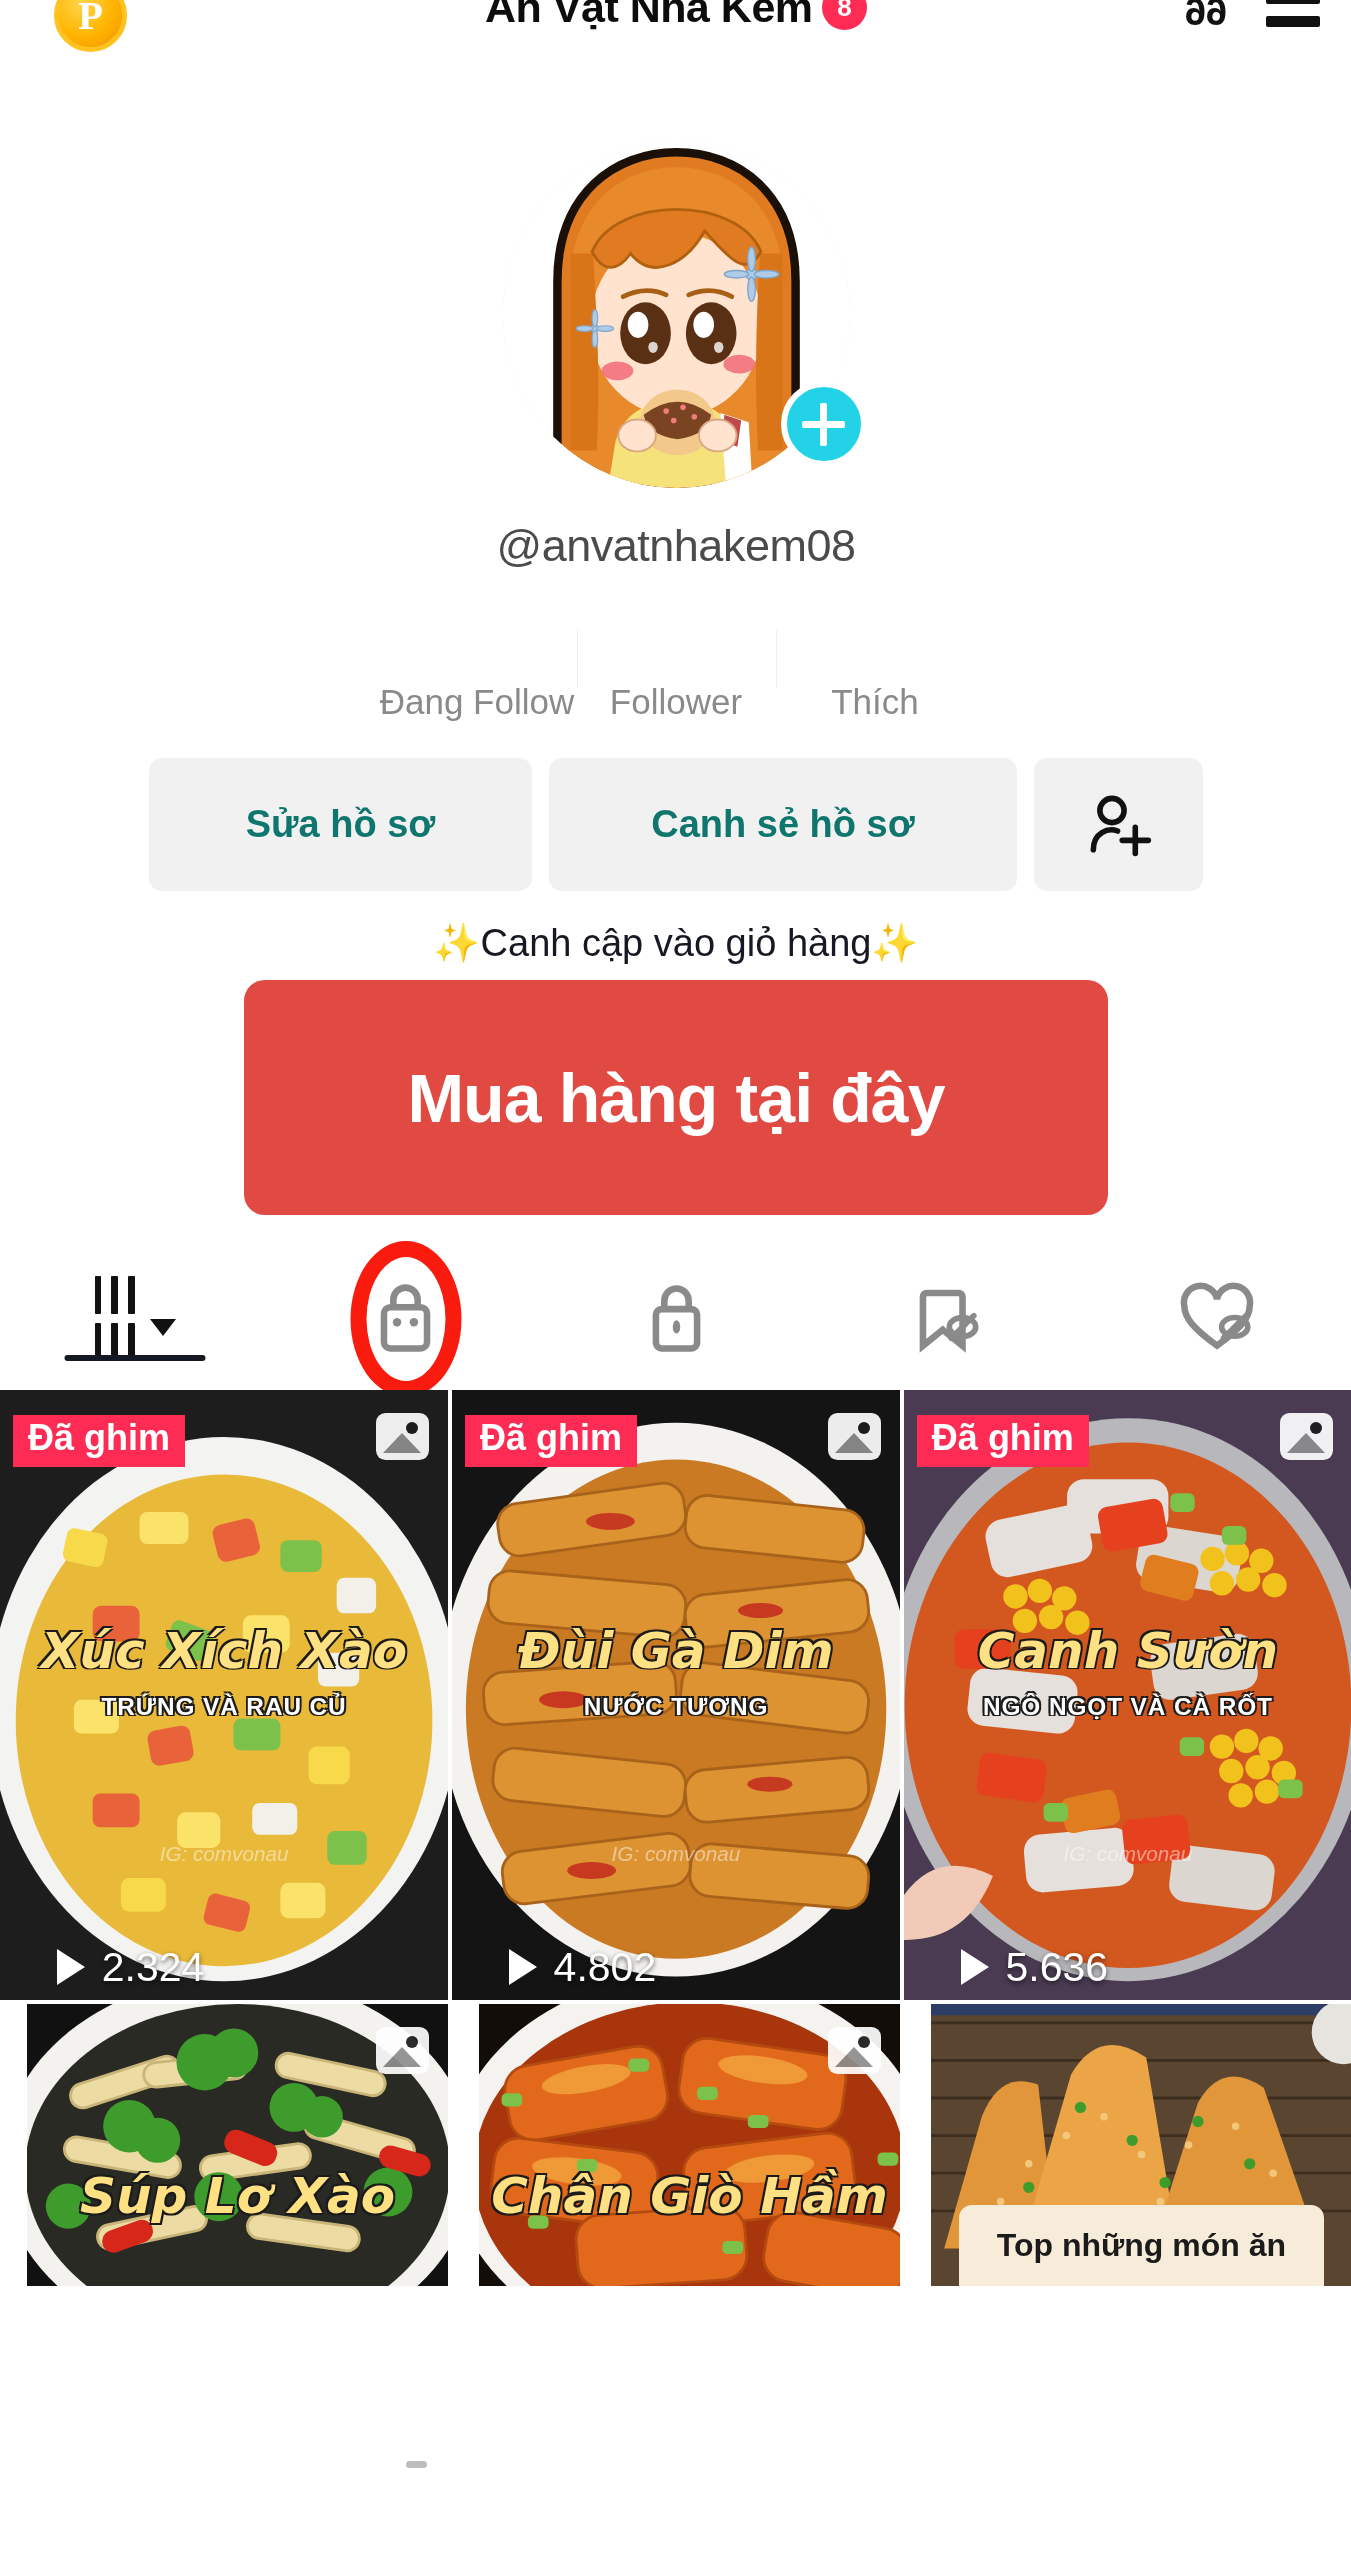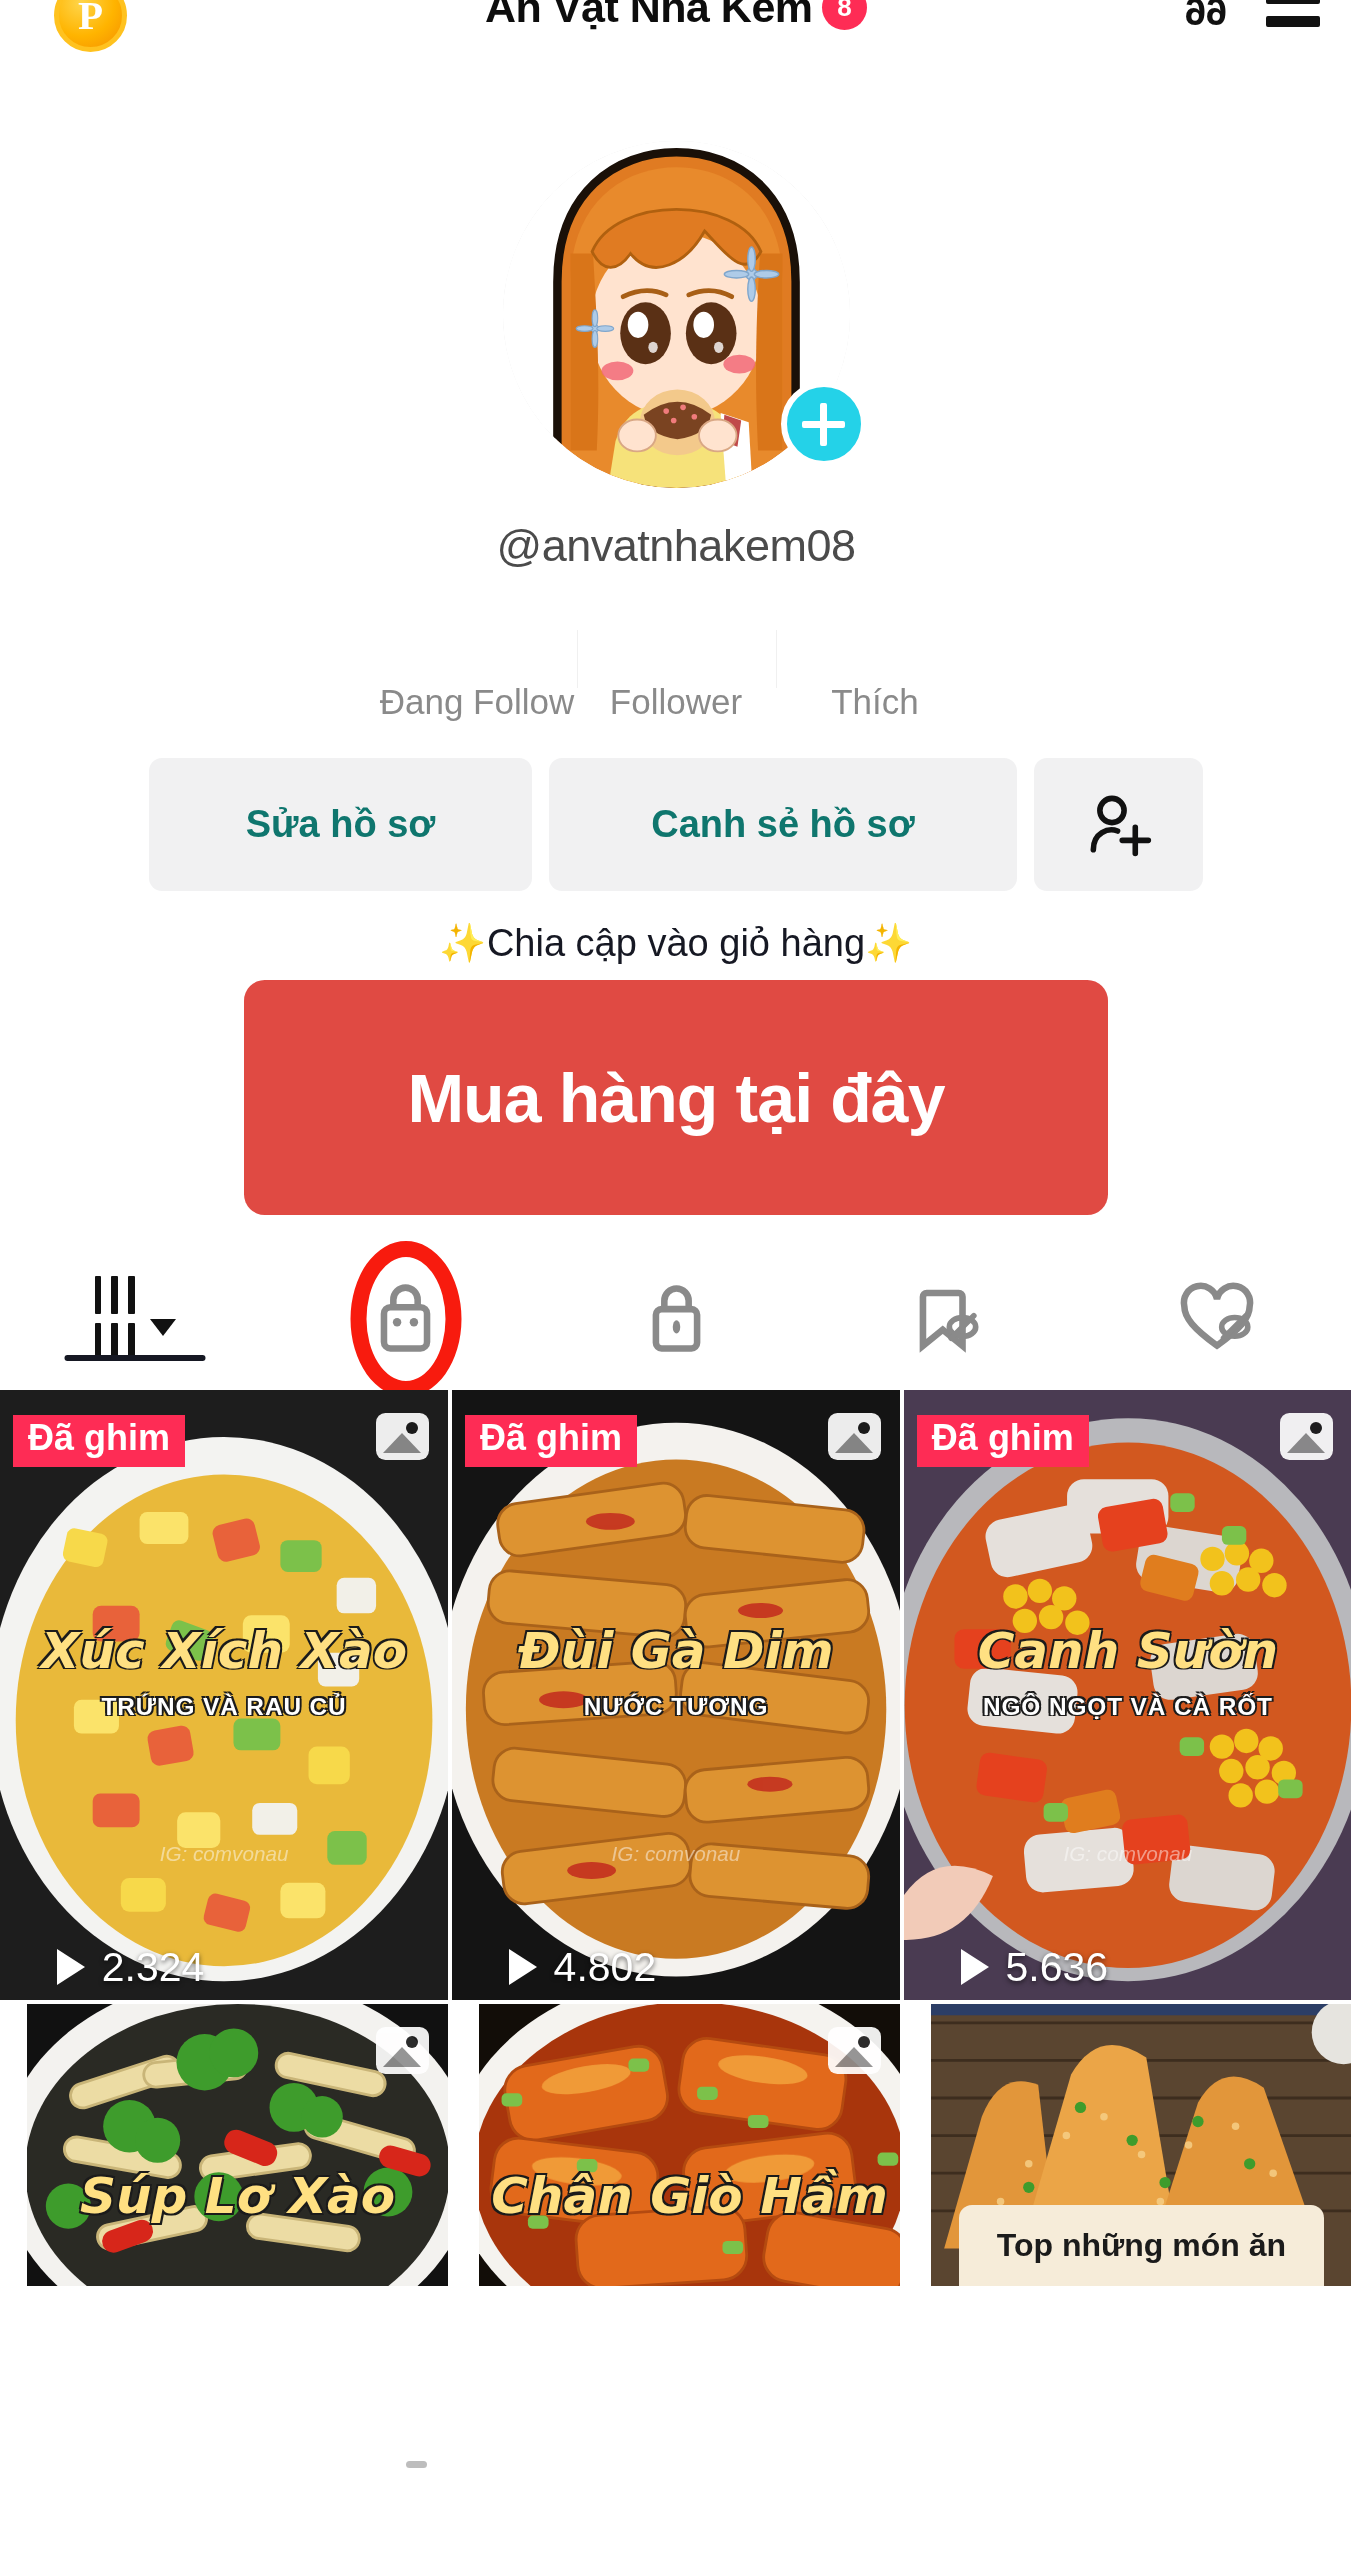--- a/index.html
+++ b/index.html
@@ -305,21 +305,21 @@
     <div class="btn btn-icon">
       <svg width="69" height="69" viewBox="0 0 74 74" aria-hidden="true">
         <circle cx="30" cy="22" r="13" fill="none" stroke="#111" stroke-width="6"></circle>
         <path d="M10 64 C10 46 26 40 36 44" fill="none" stroke="#111" stroke-width="6" stroke-linecap="round"></path>
         <path d="M55 40 L55 68 M41 54 L69 54" stroke="#111" stroke-width="6" stroke-linecap="round"></path>
       </svg>
     </div>
   </div>
 
   <div class="bio">
-    <span class="spark">✨</span><span>Chia cập vào giỏ hàng</span><span class="spark">✨</span>
+    <span class="spark">✨</span><span>Canh cập vào giỏ hàng</span><span class="spark">✨</span>
   </div>
 
   <div class="shop-banner">
     <span>Mua hàng tại đây</span>
   </div>
 
   <div class="tabs">
 
     <div class="tab">
       <div class="grid-glyph">

